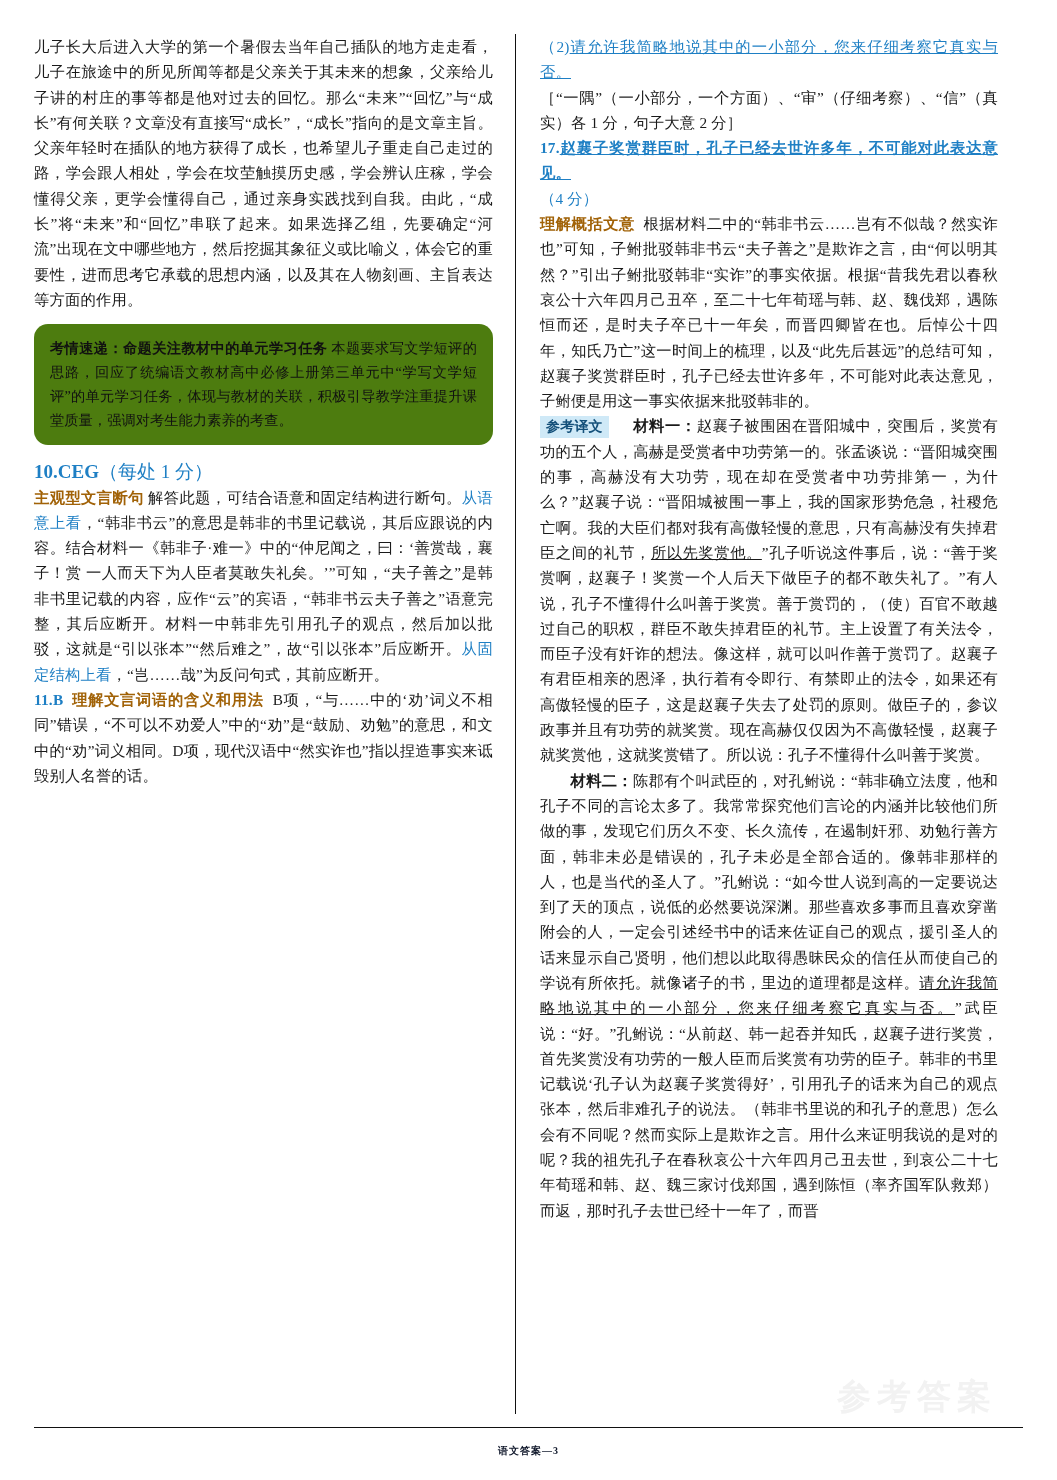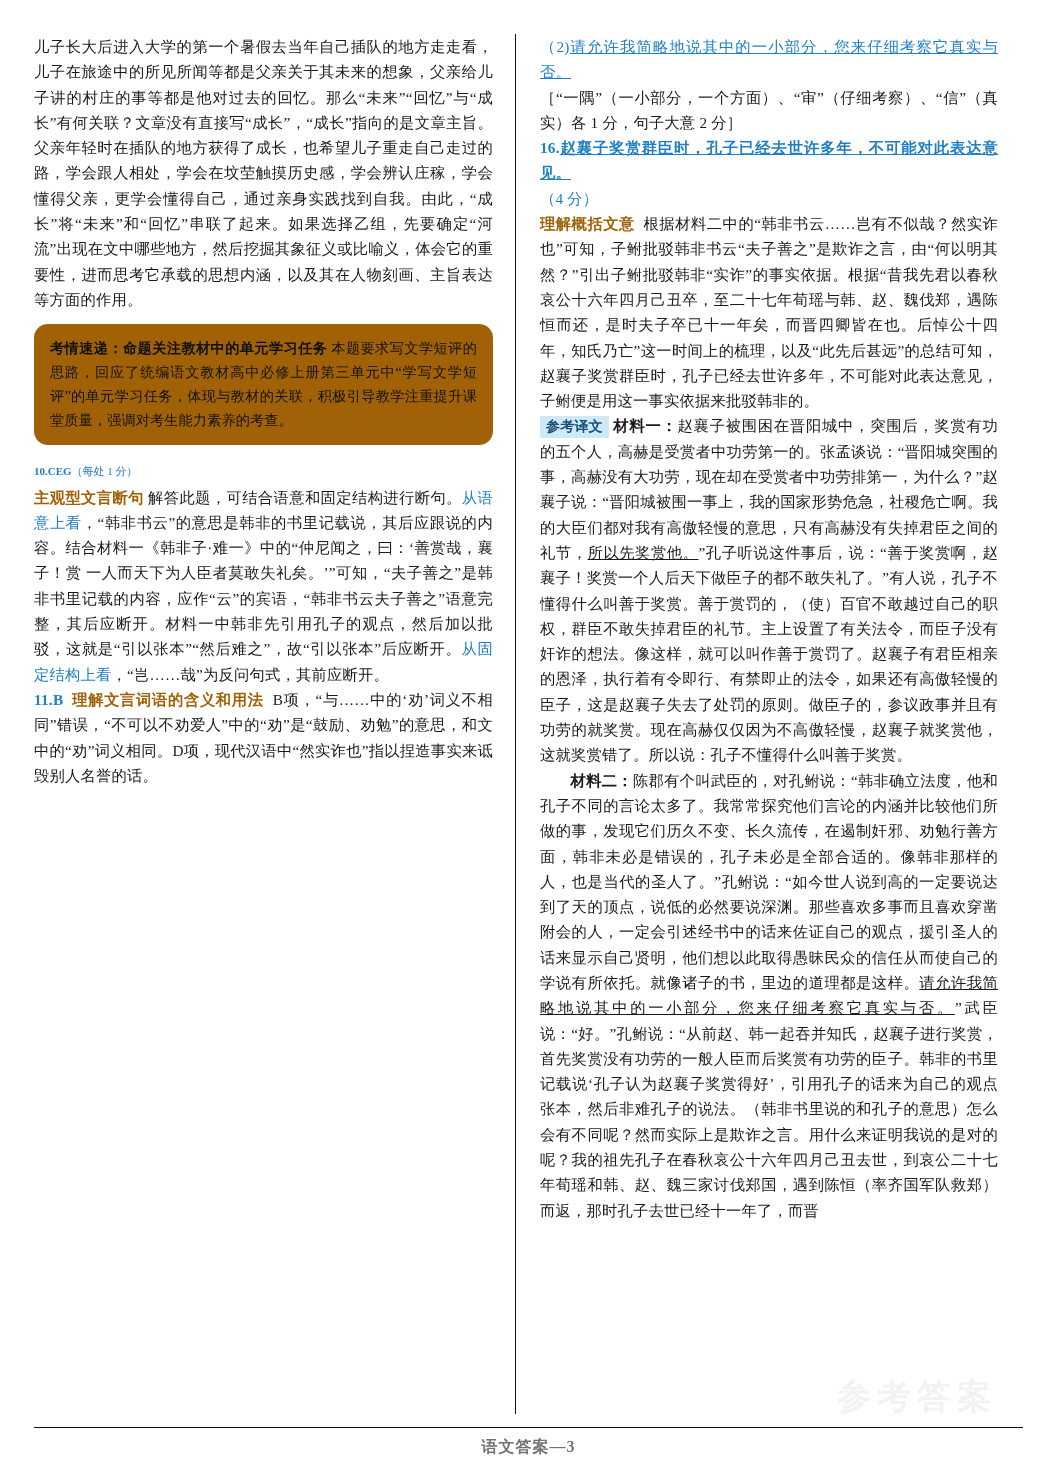--- a/index.html
+++ b/index.html
@@ -46,72 +46,72 @@
   }
   .indent2 { text-indent: 2em; }
 
   .blue { color: #1e7fc4; }
   .bold { font-weight: bold; }
   .u { text-decoration: underline; }
   .blue-u { color: #1e7fc4; text-decoration: underline; }
 
   
   .tipbox {
-    background: #a16207;
+    background: #4d7c0f;
     border-radius: 14px;
     padding: 12px 16px 13px 16px;
     margin: 12px 0 14px 0;
     font-size: 14.2px;
     line-height: 24px;
     text-align: justify;
     letter-spacing: 0.1px;
     box-sizing: border-box;
   }
   .tipbox .tip-title {
     font-weight: bold;
     color: #111;
   }
   .tipbox .tip-body { color: #111; }
 
   
   .ans {
     margin: 10px 0 0 0;
-    font-size: 11px;
+    font-size: 19px;
     line-height: 25.3px;
     text-align: justify;
   }
   .ansnum { color: #1e7fc4; font-weight: bold; }
   .anskey { color: #1e7fc4; font-weight: bold; }
 
   .tag {
     display: inline-block;
     background: #cfe9f7;
     color: #14507a;
     font-weight: bold;
     border-radius: 0;
     padding: 1px 6px;
     font-size: 14px;
-    margin-right: 4px;
+    margin-right: 24px;
     line-height: 20px;
   }
   .tag-plain {
     color: #a16207;
     font-weight: bold;
   }
 
   .translation p { margin: 0; }
 
   .footer {
     position: absolute;
     left: 0; right: 0;
     bottom: 22px;
     text-align: center;
-    font-size: 16px;
+    font-size: 10px;
     font-weight: bold;
-    color: #737373;
+    color: #0f172a;
     letter-spacing: 1px;
   }
   .footer-rule {
     position: absolute;
     left: 34px; right: 34px;
     bottom: 52px;
     border-top: 1px solid #111;
     height: 0;
   }
   .watermark {
@@ -158,21 +158,21 @@
     </div>
 
     <div class="col col-right">
 
       <p class="para">
         <span class="blue">（2)</span><span class="blue-u">请允许我简略地说其中的一小部分，您来仔细考察它真实与否。</span><br>
         <span>［“一隅”（一小部分，一个方面）、“审”（仔细考察）、“信”（真实）各 1 分，句子大意 2 分］</span>
       </p>
 
       <p class="para">
-        <span class="ansnum">16.</span><span class="blue-u bold">赵襄子奖赏群臣时，孔子已经去世许多年，不可能对此表达意见。</span><br>
+        <span class="ansnum">17.</span><span class="blue-u bold">赵襄子奖赏群臣时，孔子已经去世许多年，不可能对此表达意见。</span><br>
         <span class="blue">（4 分）</span>
       </p>
       <p class="para">
         <span class="tag-plain">理解概括文意</span>&nbsp;&nbsp;<span>根据材料二中的“韩非书云……岂有不似哉？然实诈也”可知，子鲋批驳韩非书云“夫子善之”是欺诈之言，由“何以明其然？”引出子鲋批驳韩非“实诈”的事实依据。根据“昔我先君以春秋哀公十六年四月己丑卒，至二十七年荀瑶与韩、赵、魏伐郑，遇陈恒而还，是时夫子卒已十一年矣，而晋四卿皆在也。后悼公十四年，知氏乃亡”这一时间上的梳理，以及“此先后甚远”的总结可知，赵襄子奖赏群臣时，孔子已经去世许多年，不可能对此表达意见，子鲋便是用这一事实依据来批驳韩非的。</span>
       </p>
 
       <div class="translation">
         <p class="para">
           <span class="tag">参考译文</span><span class="bold">材料一：</span><span>赵襄子被围困在晋阳城中，突围后，奖赏有功的五个人，高赫是受赏者中功劳第一的。张孟谈说：“晋阳城突围的事，高赫没有大功劳，现在却在受赏者中功劳排第一，为什么？”赵襄子说：“晋阳城被围一事上，我的国家形势危急，社稷危亡啊。我的大臣们都对我有高傲轻慢的意思，只有高赫没有失掉君臣之间的礼节，</span><span class="u">所以先奖赏他。</span><span>”孔子听说这件事后，说：“善于奖赏啊，赵襄子！奖赏一个人后天下做臣子的都不敢失礼了。”有人说，孔子不懂得什么叫善于奖赏。善于赏罚的，（使）百官不敢越过自己的职权，群臣不敢失掉君臣的礼节。主上设置了有关法令，而臣子没有奸诈的想法。像这样，就可以叫作善于赏罚了。赵襄子有君臣相亲的恩泽，执行着有令即行、有禁即止的法令，如果还有高傲轻慢的臣子，这是赵襄子失去了处罚的原则。做臣子的，参议政事并且有功劳的就奖赏。现在高赫仅仅因为不高傲轻慢，赵襄子就奖赏他，这就奖赏错了。所以说：孔子不懂得什么叫善于奖赏。</span>
         </p>

